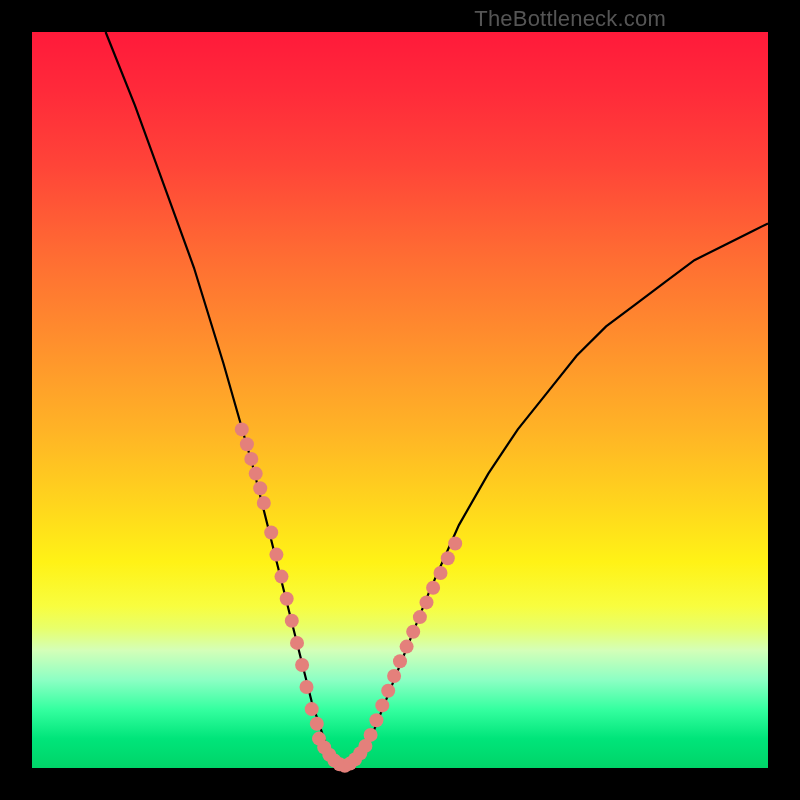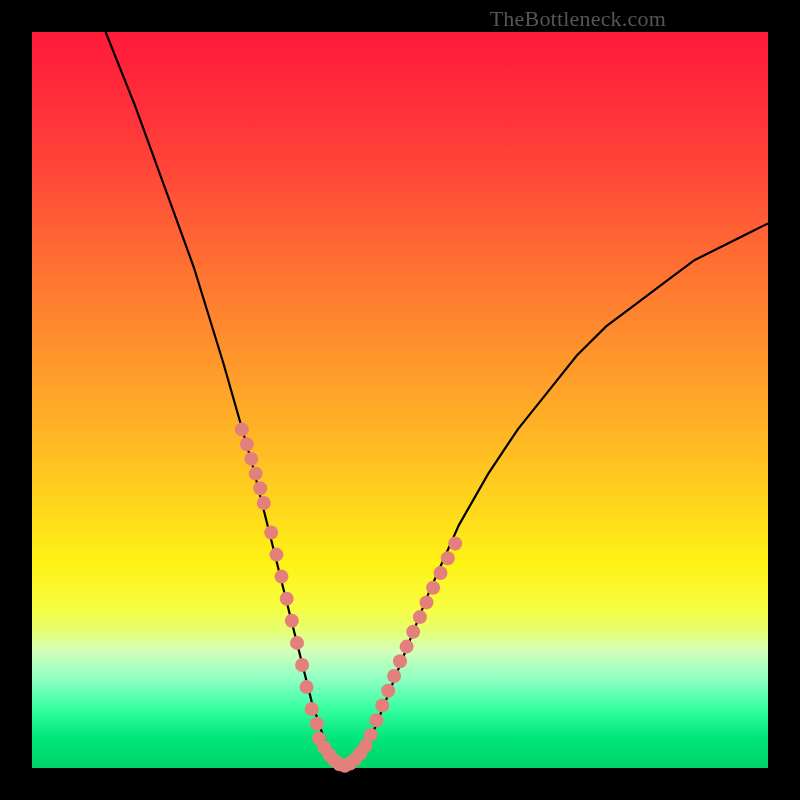--- a/index.html
+++ b/index.html
@@ -9,21 +9,20 @@
     height: 800px;
     overflow: hidden;
     background: #000;
     font-family: Arial, Helvetica, sans-serif;
   }
   .outer {
     position: relative;
     width: 676px;
     height: 800px;
     background: #000;
-    font-family: Liberation Serif, serif;
   }
   .plot {
     position: absolute;
     left: 32px;
     top: 32px;
     width: 736px;
     height: 736px;
     background: linear-gradient(
       to bottom,
       #ff1a3a 0%,

